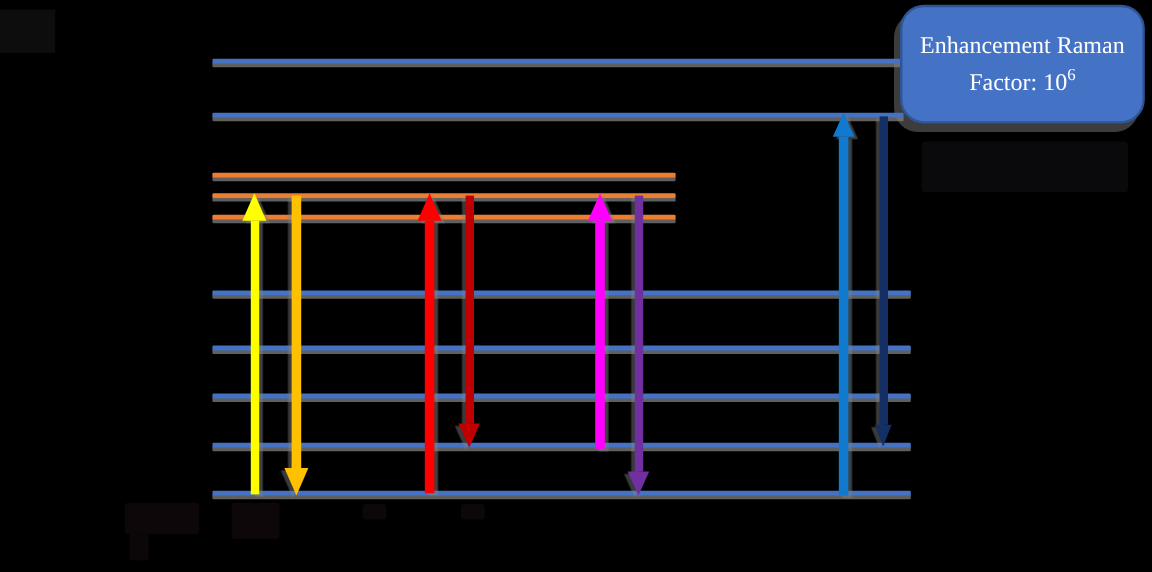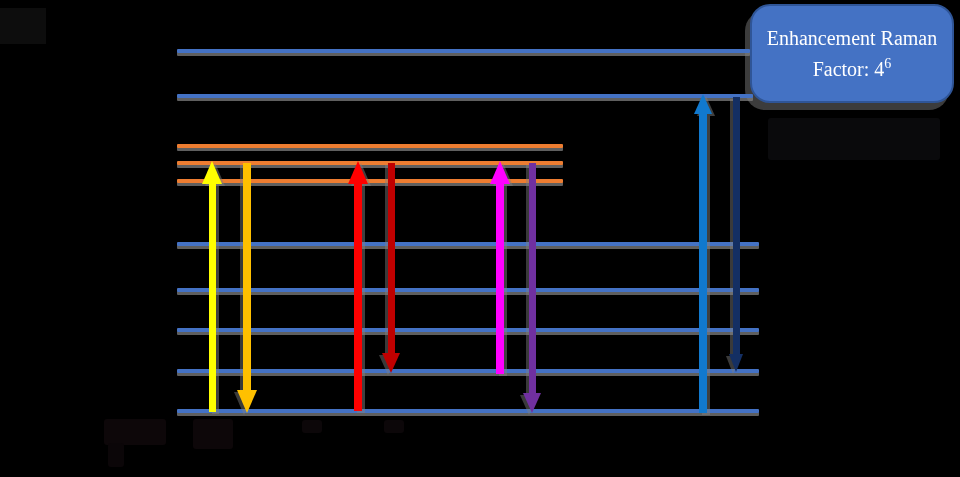--- a/index.html
+++ b/index.html
@@ -35,21 +35,21 @@
   .callout sup{font-size:14px;}
 </style>
 </head>
 <body>
 
 <div class="stage">
 
   <div class="callout" style="left: 750px; top: 4px; width: 204px; height: 99px; background: rgb(68, 114, 196); border: 2px solid rgb(47, 85, 151); color: rgb(255, 255, 255);">
     <div class="txt">Enhancement Raman</div>
     <div class="txt">
-      <span>Factor: 4</span><sup>6</sup>
+      <span>Factor: 10</span><sup>6</sup>
     </div>
   </div>
 
 <div class="ghost" style="left: 0px; top: 8px; width: 46px; height: 36px; background: rgb(13, 13, 13); border-radius: 0px;"></div>
     <div class="ghost" style="left: 104px; top: 419px; width: 62px; height: 26px; background: rgb(13, 7, 9); border-radius: 3px;"></div>
     <div class="ghost" style="left: 108px; top: 443px; width: 16px; height: 24px; background: rgb(11, 6, 8); border-radius: 3px;"></div>
     <div class="ghost" style="left: 193px; top: 419px; width: 40px; height: 30px; background: rgb(13, 7, 9); border-radius: 3px;"></div>
     <div class="ghost" style="left: 302px; top: 420px; width: 20px; height: 13px; background: rgb(12, 7, 9); border-radius: 3px;"></div>
     <div class="ghost" style="left: 384px; top: 420px; width: 20px; height: 13px; background: rgb(12, 7, 9); border-radius: 3px;"></div>
     <div class="ghost" style="left: 768px; top: 118px; width: 172px; height: 42px; background: rgb(10, 10, 12); border-radius: 3px;"></div>

